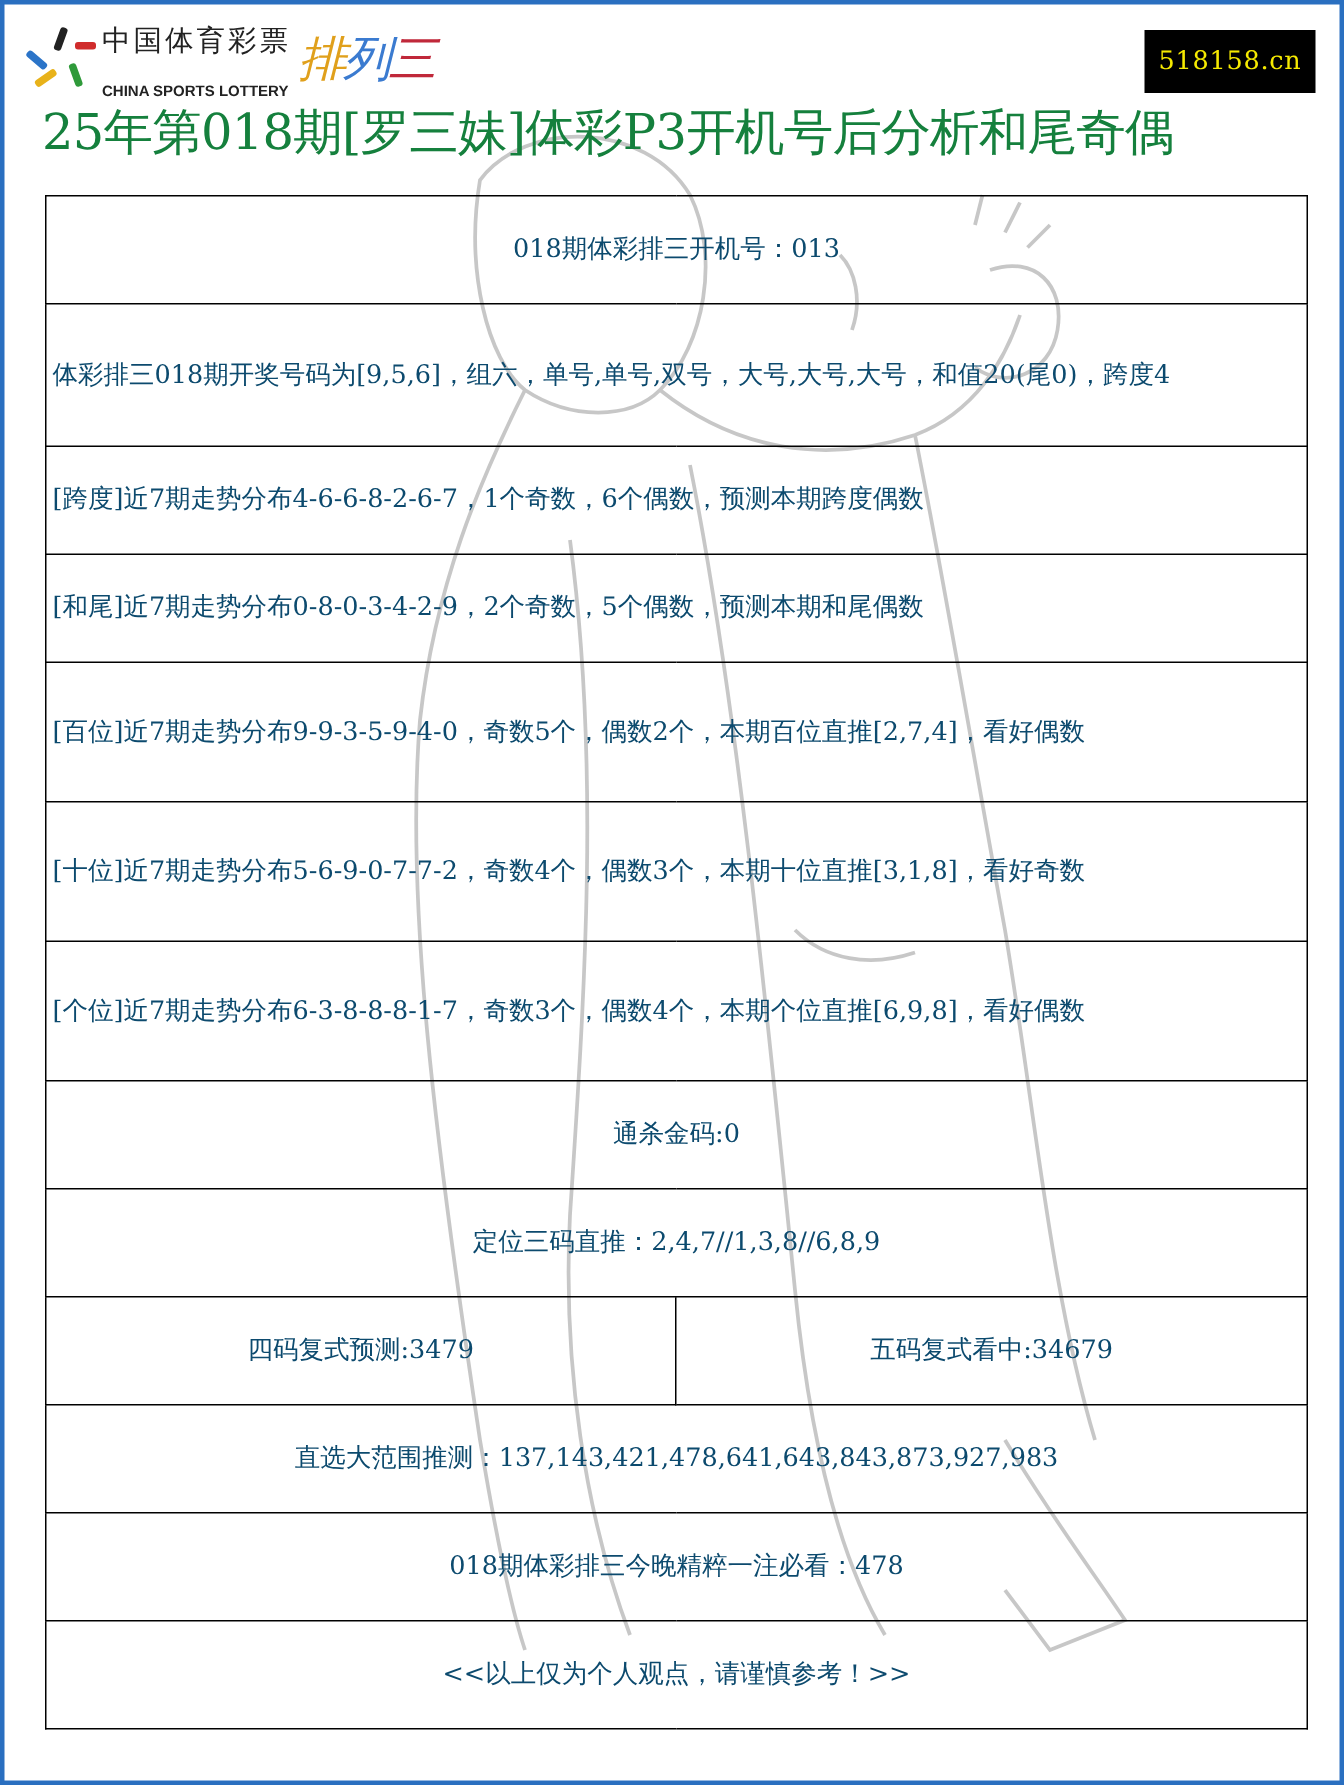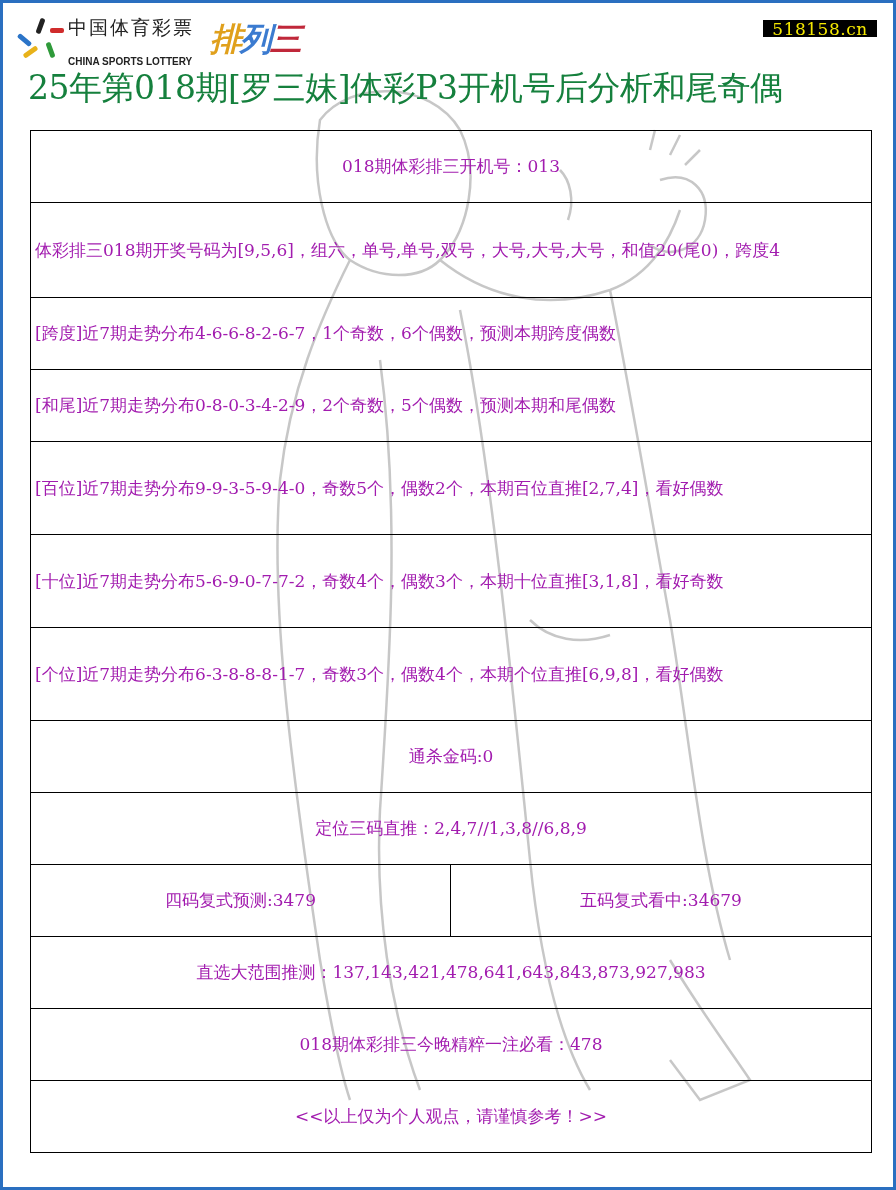--- a/index.html
+++ b/index.html
@@ -18,39 +18,39 @@
     pointer-events:none; opacity:0.55;
   }
   .logo {
     position:absolute; left:20px; top:18px; height:42px; display:flex; 
   }
   .logo-star { width:42px; height:42px; position:relative; }
   .logo-star span { position:absolute; width:5px; height:16px; border-radius:2px; }
   .logo-text { margin-left:6px; display:flex; flex-direction:column; line-height:1; }
   .logo-cn { font-family:"DejaVu Sans", sans-serif; font-size:19px; color:#222; letter-spacing:2px; }
   .logo-en { font-family:"Liberation Sans", sans-serif; font-size:10px; font-weight:bold; color:#222; margin-top:20px; }
-  .logo-p3 { margin-left:16px; font-family:"DejaVu Sans", sans-serif; font-weight:bold; font-style:italic; font-size:32px; letter-spacing:-2px; }
+  .logo-p3 { margin-left:5px; font-family:"DejaVu Sans", sans-serif; font-weight:normal; font-style:italic; font-size:32px; letter-spacing:-2px; }
   .logo-p3 .c1 { color:#e0a01c; }
   .logo-p3 .c2 { color:#3b7bd0; }
   .logo-p3 .c3 { color:#c0283a; }
   .site-badge {
-    position:absolute; left:763px; top:20px; width:114px; height:17px;
+    position:absolute; left:763px; top:20px; width:114px; height:42px;
     background:#000; color:#f5e900; font-family:"DejaVu Serif", serif; font-size:17px;
     display:flex; align-items:center; justify-content:center; letter-spacing:0.5px;
   }
   .page-title {
     position:absolute; left:28px; top:66px; font-size:33px; color:#15803d;
     font-family:"DejaVu Serif", serif; white-space:nowrap; letter-spacing:-0.5px;
   }
   table.info {
     position:absolute; left:30px; top:130px; width:841px;
     border-collapse:collapse; table-layout:fixed;
   }
   table.info td {
-    border:1.5px solid #000; font-size:17px; color:#a21caf;
+    border:1.5px solid #000; font-size:17px; color:#0c4a6e;
     padding:0 4px; vertical-align:middle; background:transparent;
     line-height:23px;
   }
   td.center { text-align:center; }
   td.left { text-align:left;border-radius:25px; }
 </style>
 </head>
 <body>
 
 <div class="frame"></div>

